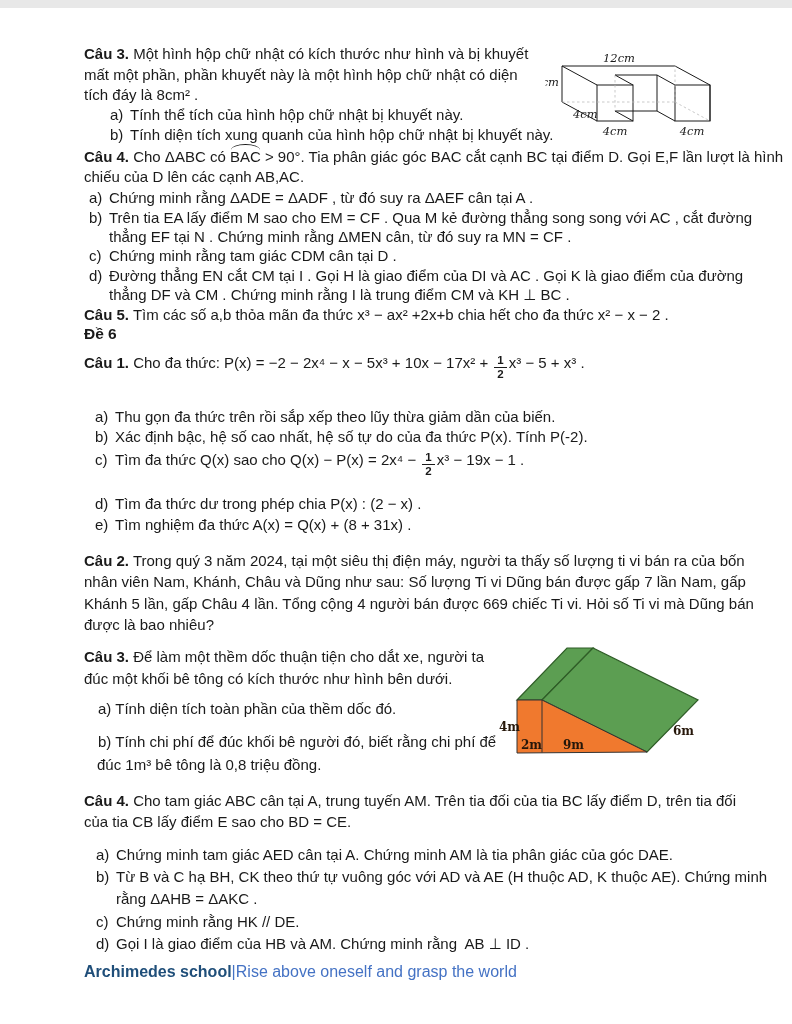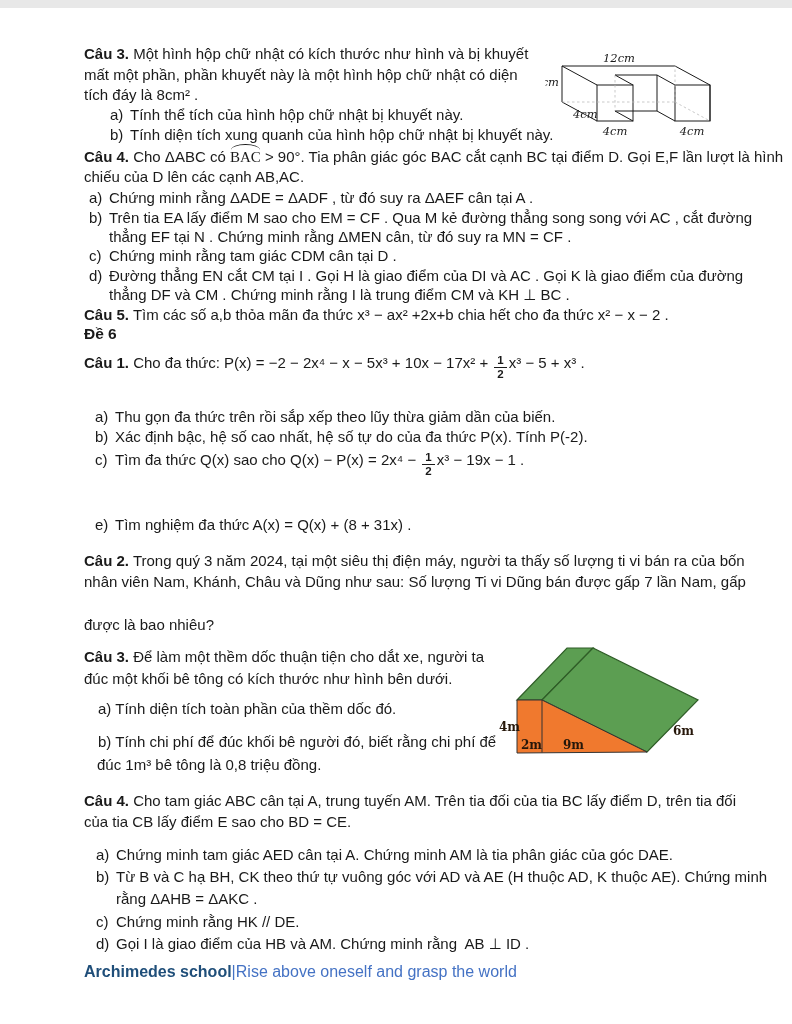--- a/index.html
+++ b/index.html
@@ -9,21 +9,21 @@
     margin:8px auto;
   }
   .ln{position:absolute;font-size:15px;line-height:20px;white-space:pre;}
   .ln b{font-weight:bold;}
   .lnTall{position:absolute;height:34px;display:flex;align-items:flex-start;font-size:15px;white-space:pre;}
   .lnTall b{font-weight:bold;}
   .mk{display:inline-block;width:20px;}
   .frac{display:inline-flex;flex-direction:column;align-items:center;font-size:11.5px;line-height:1.15;margin:0 2px;font-weight:bold;}
   .frac .fn{padding:0 3px;border-bottom:1px solid #1a1a1a;}
   .frac .fd{padding:0 3px;}
-  .hat{position:relative;display:inline-block;font-family:Liberation Serif, serif;}
+  .hat{position:relative;display:inline-block;}
   .hat::before{content:"";position:absolute;left:1px;right:1px;top:-3px;height:5px;
     border-top:1.4px solid #1a1a1a;border-radius:50% 50% 0 0/100% 100% 0 0;}
   .de6{font-size:15.5px;font-weight:bold;}
   .footer{position:absolute;left:84px;top:955px;font-size:16px;white-space:pre;font-weight:bold;}
   .footer .school{color:#1f4e79;}
   .footer .motto{color:#4472c4;font-weight:normal;}
   .figwrap{position:absolute;}
   svg .serifit{font-family:"DejaVu Serif","Liberation Serif",serif;font-style:italic;font-size:11.5px;fill:#1a1a1a;}
   svg .serifb{font-family:"DejaVu Serif","Liberation Serif",serif;font-weight:bold;font-size:12px;fill:#26170a;}
 </style>
@@ -85,24 +85,26 @@
   <div class="ln" style="left:109px;top:277px"><span>thẳng DF và CM . Chứng minh rằng I là trung điểm CM và KH ⊥ BC .</span></div>
 
   <div class="ln" style="left:84px;top:297px"><b>Câu 5.</b><span> Tìm các số a,b thỏa mãn đa thức x³ − ax² +2x+b chia hết cho đa thức x² − x − 2 .</span></div>
 
   <div class="ln de6" style="left:84px;top:316px">Đề 6</div>
 
   <div class="lnTall" style="left:84px;top:346px"><b>Câu 1.</b><span> Cho đa thức: P(x) = −2 − 2x⁴ − x − 5x³ + 10x − 17x² + </span><span class="frac"><span class="fn">1</span><span class="fd">2</span></span><span>x³ − 5 + x³ .</span></div>
   <div class="ln" style="left:95px;top:399px"><span class="mk">a)</span><span>Thu gọn đa thức trên rồi sắp xếp theo lũy thừa giảm dần của biến.</span></div>
   <div class="ln" style="left:95px;top:419px"><span class="mk">b)</span><span>Xác định bậc, hệ số cao nhất, hệ số tự do của đa thức P(x). Tính P(-2).</span></div>
   <div class="lnTall" style="left:95px;top:443px"><span class="mk">c)</span><span>Tìm đa thức Q(x) sao cho Q(x) − P(x) = 2x⁴ − </span><span class="frac"><span class="fn">1</span><span class="fd">2</span></span><span>x³ − 19x − 1 .</span></div>
+  <div class="ln" style="left:95px;top:486px"><span class="mk">d)</span><span>Tìm đa thức dư trong phép chia P(x) : (2 − x) .</span></div>
   <div class="ln" style="left:95px;top:507px"><span class="mk">e)</span><span>Tìm nghiệm đa thức A(x) = Q(x) + (8 + 31x) .</span></div>
 
   <div class="ln" style="left:84px;top:543px"><b>Câu 2.</b><span> Trong quý 3 năm 2024, tại một siêu thị điện máy, người ta thấy số lượng ti vi bán ra của bốn</span></div>
   <div class="ln" style="left:84px;top:564px"><span>nhân viên Nam, Khánh, Châu và Dũng như sau: Số lượng Ti vi Dũng bán được gấp 7 lần Nam, gấp</span></div>
+  <div class="ln" style="left:84px;top:586px"><span>Khánh 5 lần, gấp Châu 4 lần. Tổng cộng 4 người bán được 669 chiếc Ti vi. Hỏi số Ti vi mà Dũng bán</span></div>
   <div class="ln" style="left:84px;top:607px"><span>được là bao nhiêu?</span></div>
 
   <div class="ln" style="left:84px;top:639px"><b>Câu 3.</b><span> Để làm một thềm dốc thuận tiện cho dắt xe, người ta</span></div>
   <div class="ln" style="left:84px;top:661px"><span>đúc một khối bê tông có kích thước như hình bên dưới.</span></div>
   <div class="ln" style="left:98px;top:691px"><span>a) Tính diện tích toàn phần của thềm dốc đó.</span></div>
   <div class="ln" style="left:98px;top:724px"><span>b) Tính chi phí để đúc khối bê người đó, biết rằng chi phí để</span></div>
   <div class="ln" style="left:97px;top:747px"><span>đúc 1m³ bê tông là 0,8 triệu đồng.</span></div>
 
   <div class="figwrap" style="left:497px;top:633px">
     <svg width="215" height="125" viewBox="0 0 215 125">

